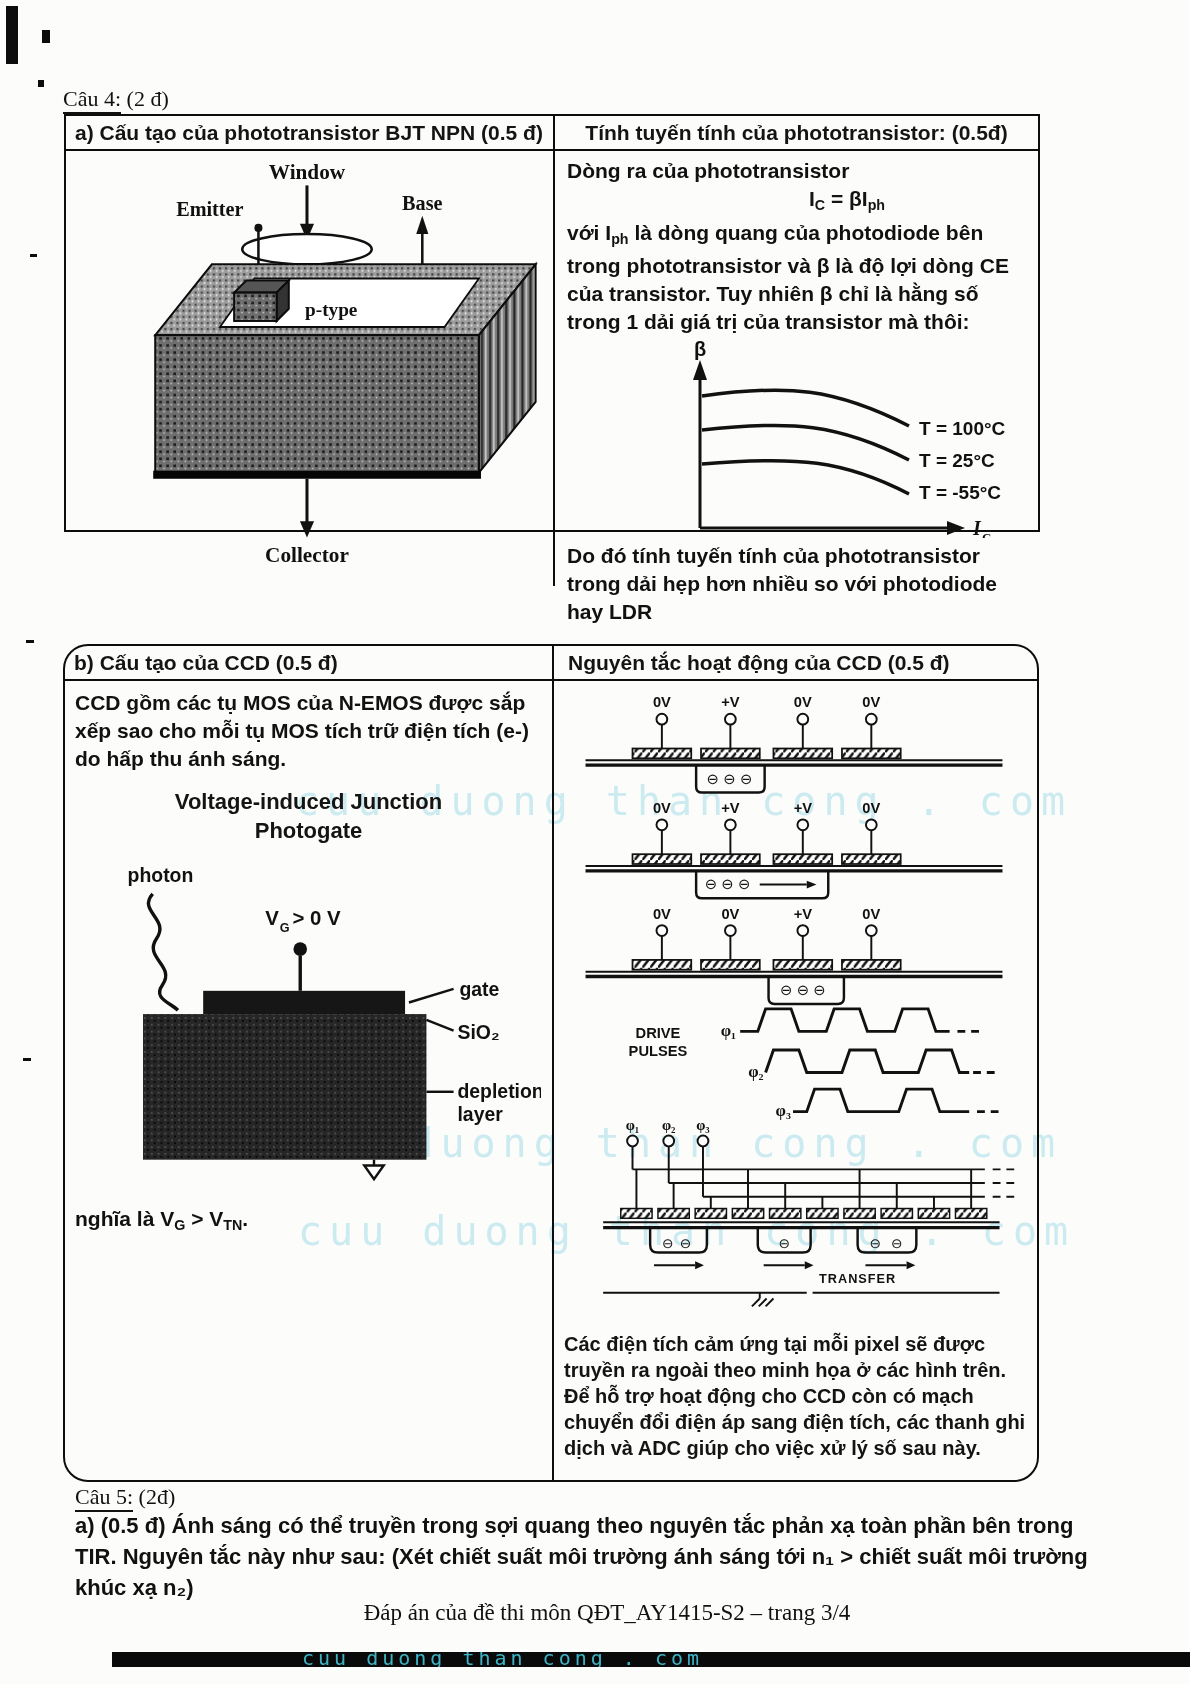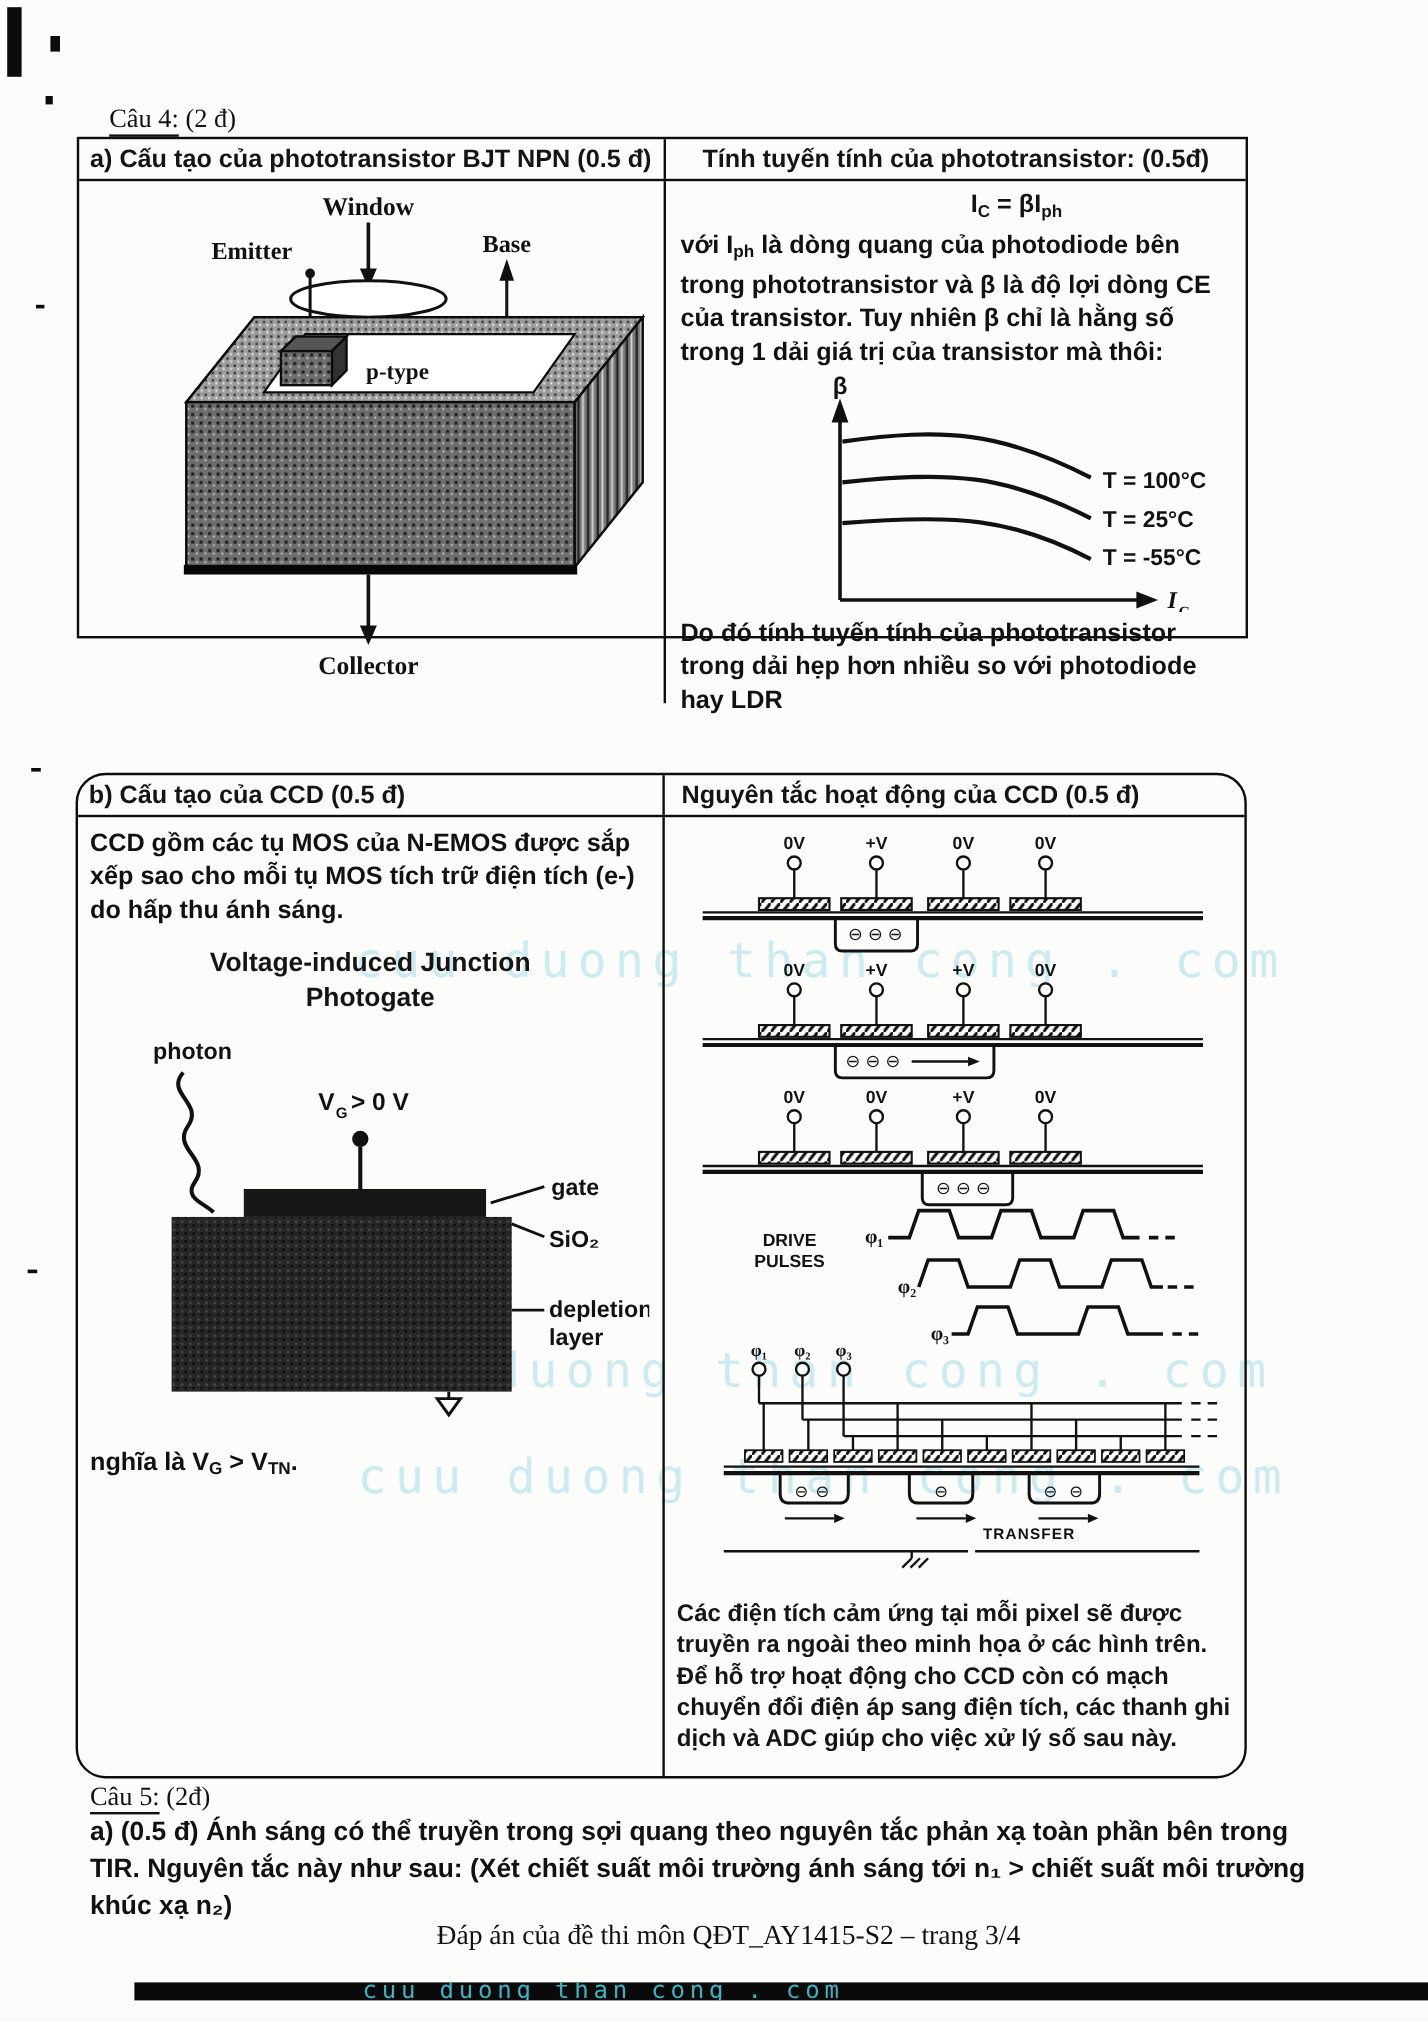--- a/index.html
+++ b/index.html
@@ -62,21 +62,21 @@
   <div class="art" style="left:42px;top:30px;width:8px;height:13px;"></div>
   <div class="art" style="left:38px;top:80px;width:6px;height:7px;"></div>
   <div class="art" style="left:30px;top:254px;width:7px;height:3px;"></div>
   <div class="art" style="left:26px;top:640px;width:8px;height:3px;"></div>
   <div class="art" style="left:23px;top:1058px;width:8px;height:3px;"></div>
 
   <div class="wm" style="left:295px;top:778px;">cuu duong than cong . com</div>
   <div class="wm" style="left:285px;top:1120px;">cuu duong than cong . com</div>
   <div class="wm" style="left:298px;top:1208px;">cuu duong than cong . com</div>
 
-  <div class="abs qhead" style="left:91px;top:86px;">
+  <div class="abs qhead" style="left:63px;top:86px;">
     <span class="lbl">Câu 4:</span><span> (2 đ)</span>
   </div>
 
   <div class="tbl" style="left:64px;top:114px;width:976px;height:418px;">
     <div class="hdr">
       <div class="hl">a) Cấu tạo của phototransistor BJT NPN  (0.5 đ)</div>
       <div class="hr">Tính tuyến tính của phototransistor: (0.5đ)</div>
     </div>
     <div class="bodyrow" style="height:435px;">
 
@@ -140,20 +140,21 @@
 
           <g>
             <line x1="238" y1="324" x2="238" y2="372" stroke="#111" stroke-width="3"></line>
             <polygon points="231,366 245,366 238,382" fill="#111"></polygon>
             <text x="238" y="406" text-anchor="middle" class="svgserif" font-size="21">Collector</text>
           </g>
         </svg>
       </div>
 
       <div class="cr">
+        <div class="bt">Dòng ra của phototransistor</div>
         <div class="formula">
           <span>I</span><sub class="s">C</sub><span> = βI</span><sub class="s">ph</sub>
         </div>
         <div class="bt">
           <span>với I</span><sub class="s">ph</sub><span> là dòng quang của photodiode bên trong phototransistor và β là độ lợi dòng CE của transistor. Tuy nhiên β chỉ là hằng số trong 1 dải giá trị của transistor mà thôi:</span>
         </div>
 
         <svg viewBox="0 0 460 200" width="460" height="200" style="display:block;margin-top:2px;">
           <g stroke="#111" fill="none">
             <line x1="133" y1="190" x2="133" y2="36" stroke-width="3"></line>

